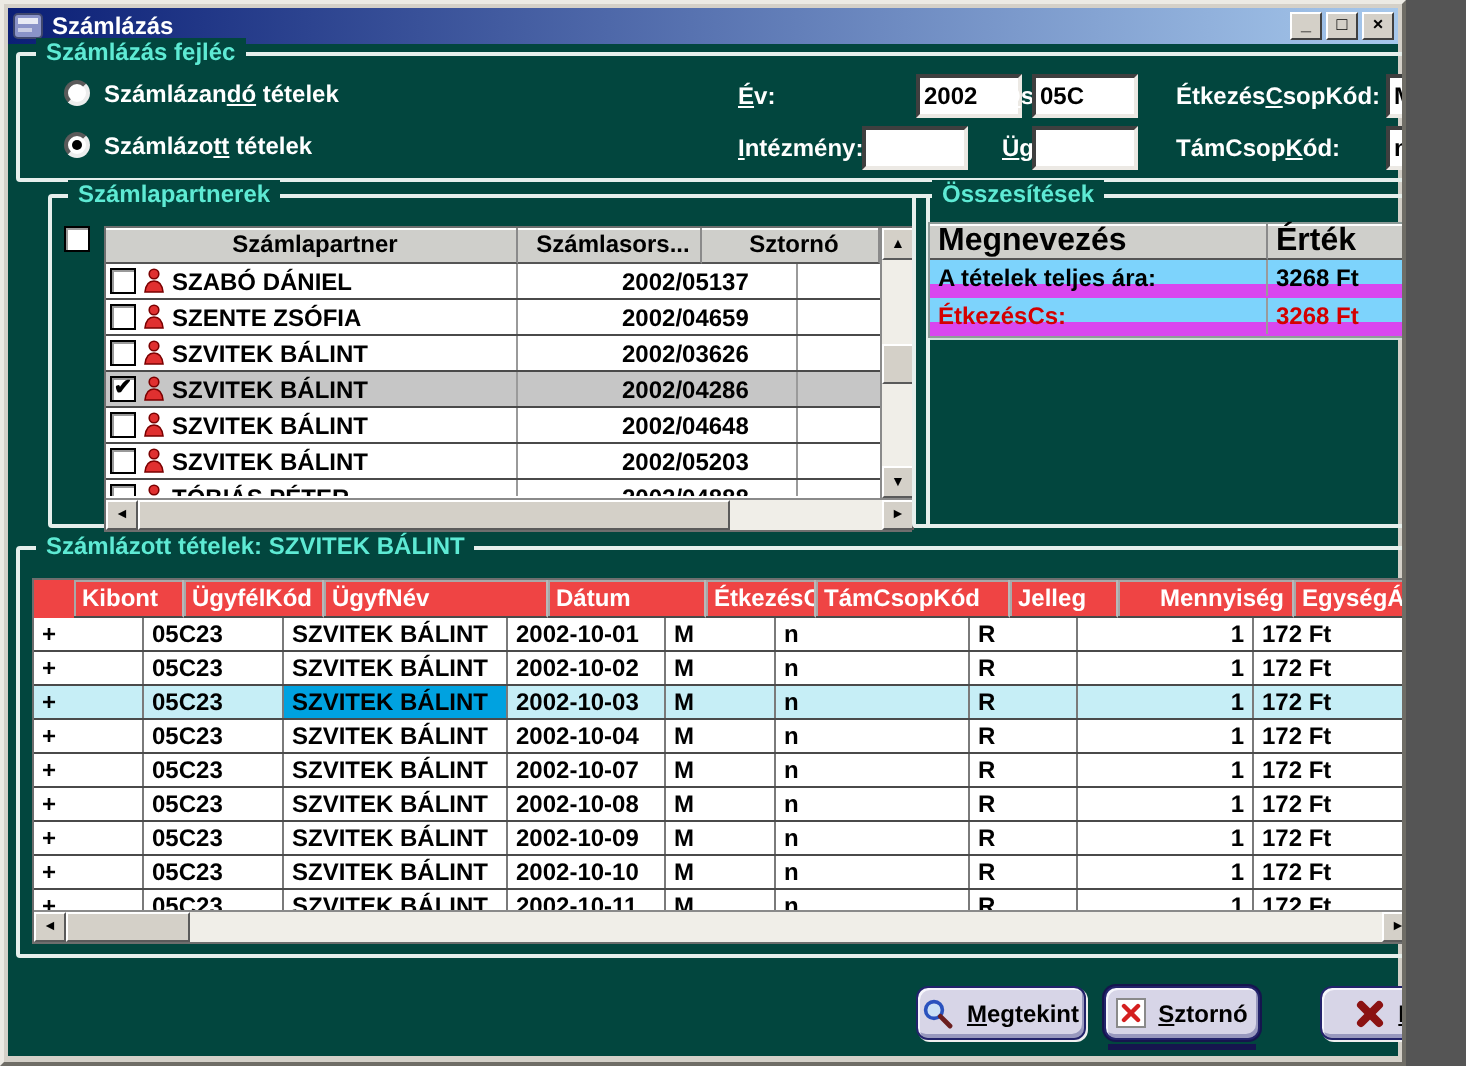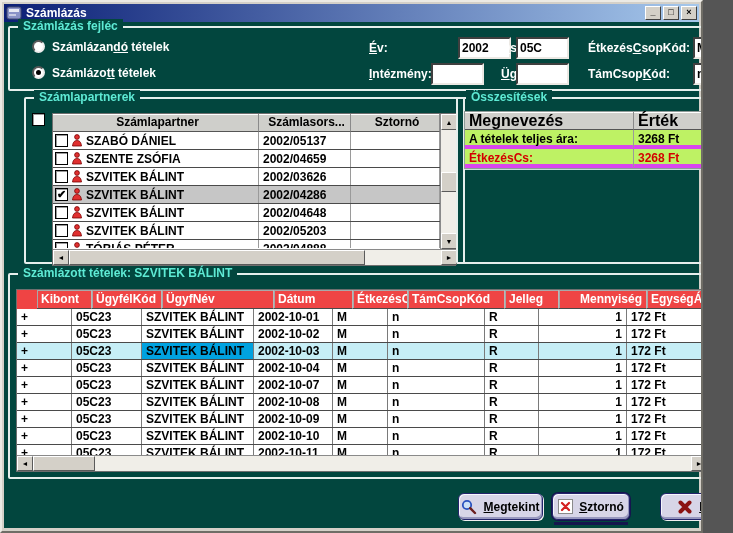--- a/index.html
+++ b/index.html
@@ -35,35 +35,35 @@
   .track{flex:1;position:relative;background:#F0EEE8;}
   .thumb{position:absolute;background:#D4D0C8;border:1px solid;border-color:#FFFFFF #5A5A5A #5A5A5A #FFFFFF;}
 
   
   .ptable{position:absolute;left:26px;top:14px;width:404px;border:1px solid #6E6E6E;background:#fff;
     display:grid;grid-template-columns:387px 17px;}
   .phead{display:grid;grid-template-columns:206px 92px 89px;height:18px;background:#CFCFCB;}
   .phead span{font-size:12px;font-weight:bold;color:#000;padding-left:4px;line-height:17px;
     border-right:1px solid #8a8a8a;border-bottom:1px solid #555;box-shadow:inset 0 1px 0 #fff;overflow:hidden;white-space:nowrap;text-align:center;}
   .prows{height:116px;overflow:hidden;background:#fff;}
-  .prow{display:grid;grid-template-columns:206px 92px 89px;height:18px;border-bottom:1px solid #4a4a4a;background:#fff;}
+  .prow{display:grid;grid-template-columns:206px 92px 89px;height:18px;border-bottom:1px solid #4a4a4a;background:#fff;gap:48px;}
   .prow.sel{background:#C6C6C6;}
   .pc{display:flex;align-items:center;border-right:1px solid #9a9a9a;font-size:12px;font-weight:bold;color:#000;
     white-space:nowrap;overflow:hidden;padding-left:2px;gap:3px;}
   .pc-inv,.pc-szt{padding-left:4px;}
   .vsb{display:flex;flex-direction:column;border-left:1px solid #8a8a8a;background:#F0EEE8;}
   .hsb{grid-column:1 / -1;height:16px;display:flex;border-top:1px solid #8a8a8a;background:#F0EEE8;}
   .hsb .sbb{width:16px;flex:0 0 16px;height:100%;}
 
   
   .stable{position:absolute;left:6px;top:12px;width:252px;border:1px solid #8E9B98;box-shadow:1px 1px 0 #CFDDDA;}
   .shead{display:grid;grid-template-columns:169px 83px;height:18px;background:#CFCFCB;}
   .shead span{font-size:16px;font-weight:bold;color:#000;padding-left:4px;line-height:17px;
     border-right:1px solid #8a8a8a;border-bottom:1px solid #555;box-shadow:inset 0 1px 0 #fff;}
-  .srow{display:grid;grid-template-columns:169px 83px;height:19px;background:#bef264;border-bottom:4px solid #d946ef;}
+  .srow{display:grid;grid-template-columns:169px 83px;height:19px;background:#7dd3fc;border-bottom:7px solid #d946ef;}
   .srow span{font-size:12px;font-weight:bold;color:#000;line-height:18px;border-right:1px solid #9a9a9a;padding:0 4px;}
   .srow .sval{text-align:left;}
   .srow.red span{color:#D40000;}
 
   
   .itable{position:absolute;left:6px;top:14px;width:707px;border:1px solid #6E6E6E;background:#fff;
     display:grid;grid-template-columns:690px 17px;}
   .ihead{display:grid;grid-template-columns:55px 70px 112px 79px 55px 97px 54px 88px 80px;height:19px;background:#ef4444;padding-left:20px;}
   .ihead span{font-size:12px;font-weight:bold;color:#fff;padding:0 4px;line-height:18px;
     border-right:1px solid #B8B8B8;border-bottom:1px solid #4a4a4a;box-shadow:inset 1px 1px 0 #A8A8A8;

